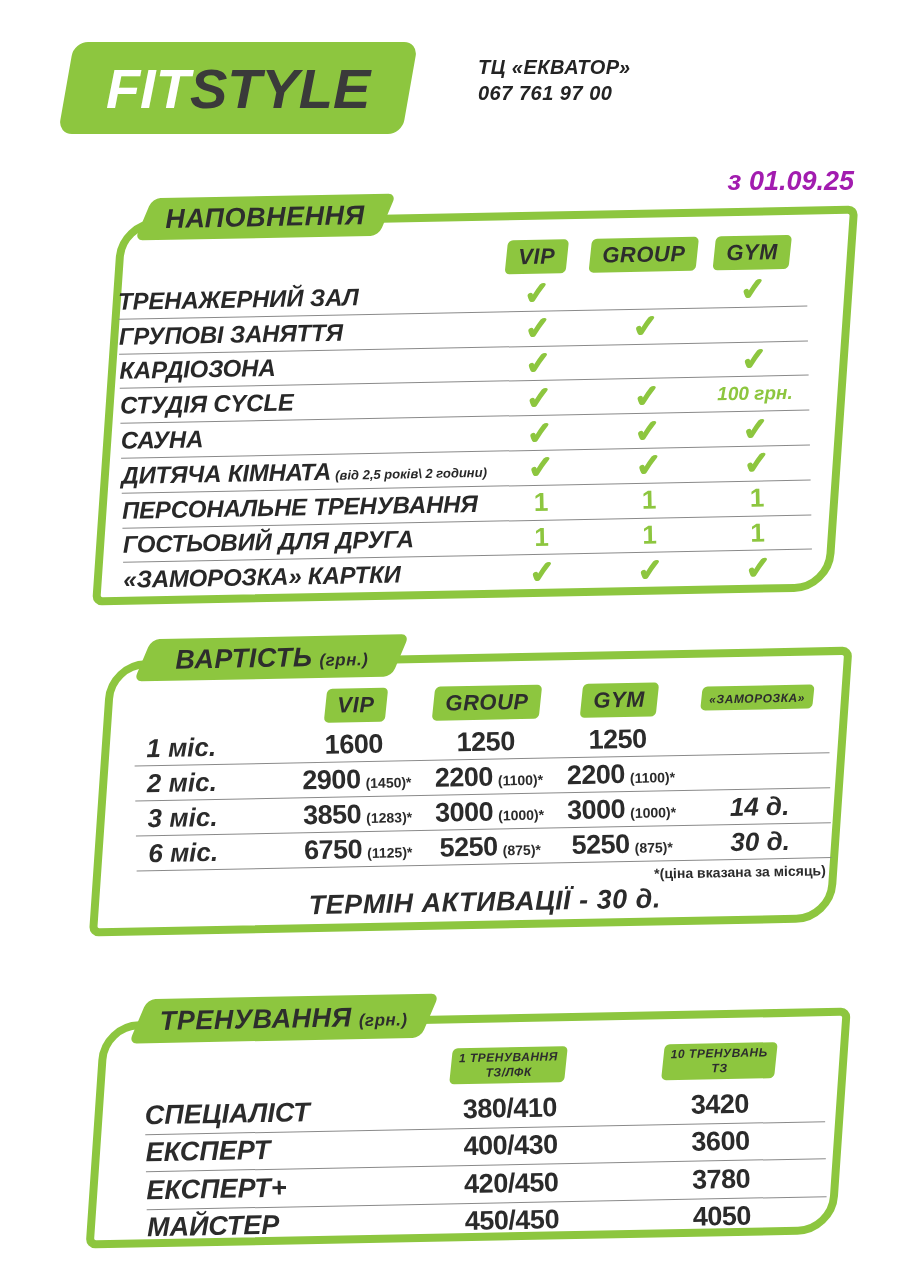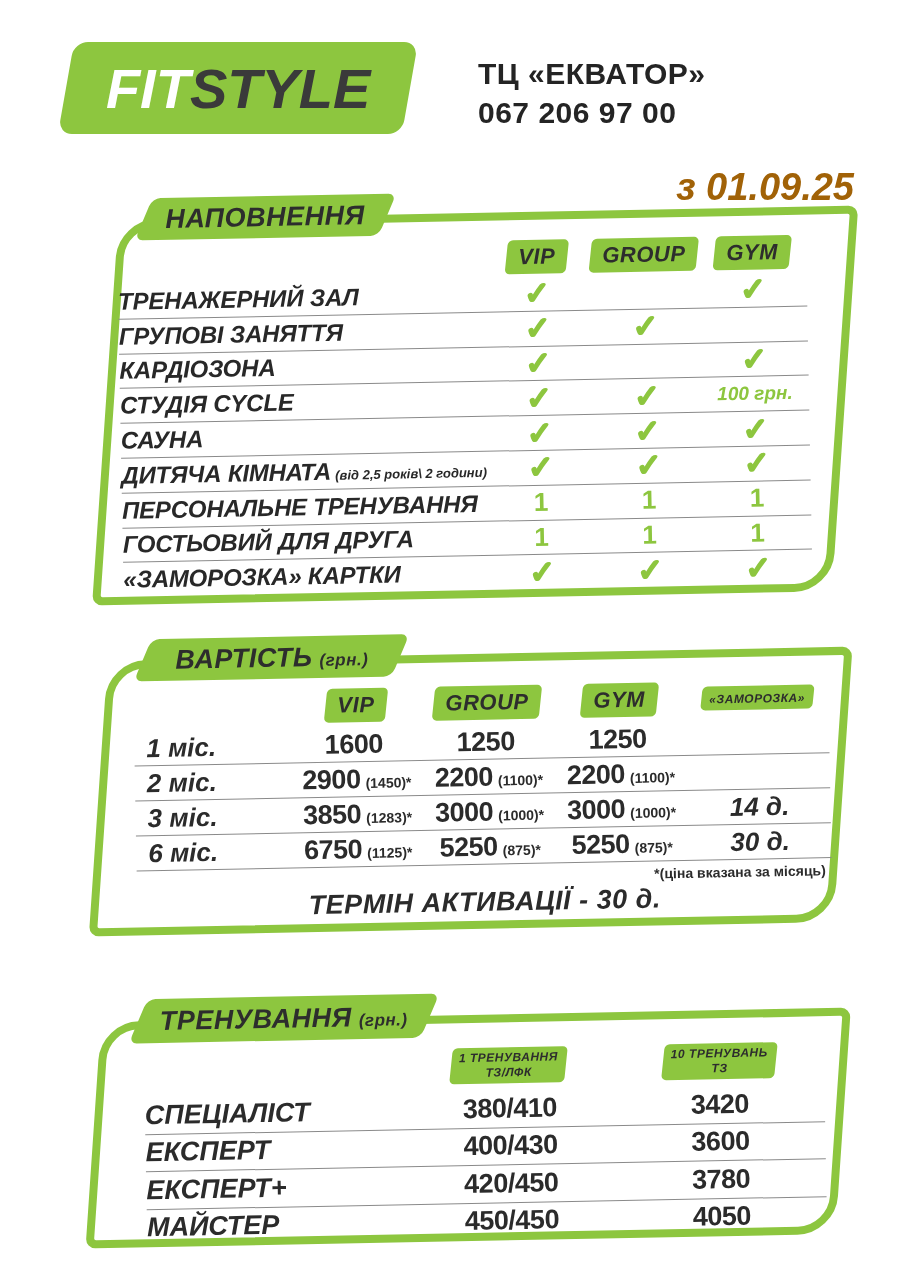--- a/index.html
+++ b/index.html
@@ -18,26 +18,26 @@
     background:var(--green);transform:skewX(-10deg);border-radius:14px;
     display:flex;align-items:center;justify-content:center;
   }
   .logo .lt{
     transform:skewX(10deg);font-style:italic;font-weight:bold;font-size:56px;
     letter-spacing:0px;white-space:nowrap;
   }
   .logo .fit{color:#ffffff;}
   .logo .styl{color:#3a3a3a;}
   .address{
-    position:absolute;left:478px;top:54px;font-weight:bold;
-    font-size:30px;line-height:1.3;color:#242424;letter-spacing:0.5px;
+    position:absolute;left:478px;top:54px;font-weight:bold;font-style:italic;
+    font-size:20px;line-height:1.3;color:#242424;letter-spacing:0.5px;
   }
   .date{
     position:absolute;right:50px;top:166px;font-weight:bold;font-style:italic;
-    font-size:38px;color:#a16207;
+    font-size:27px;color:#a21caf;
   }
   
   .panel{position:absolute;transform:rotate(-1.1deg);}
   .frame{
     position:absolute;border:8px solid var(--green);
     border-radius:38px 10px 38px 10px;transform:skewX(-5deg);z-index:1;
   }
   .tab{
     position:absolute;background:var(--green);transform:skewX(-24deg);
     border-radius:8px;display:flex;align-items:center;justify-content:center;z-index:3;
@@ -105,21 +105,21 @@
 
 <div class="page">
 
   <div class="logo">
     <div class="lt">
       <span class="fit">FIT</span><span class="styl">STYLE</span>
     </div>
   </div>
   <div class="address">
     <div>ТЦ «ЕКВАТОР»</div>
-    <div>067 206 97 00</div>
+    <div>067 761 97 00</div>
   </div>
   <div class="date">з 01.09.25</div>
 
   <div class="panel" style="left:95px;top:192px;width:762px;height:412px;">
     <div class="frame" style="left:10px;right:12px;top:21px;bottom:6px;"></div>
     <div class="tab" style="left:52px;top:0;width:244px;height:42px;">
       <div class="ti">НАПОВНЕННЯ</div>
     </div>
     <div class="content" style="left:25px;right:48px;top:46px;bottom:14px;">
       <div class="hdr-row" style="grid-template-columns:1fr 108px 108px 108px;height:40px;">

